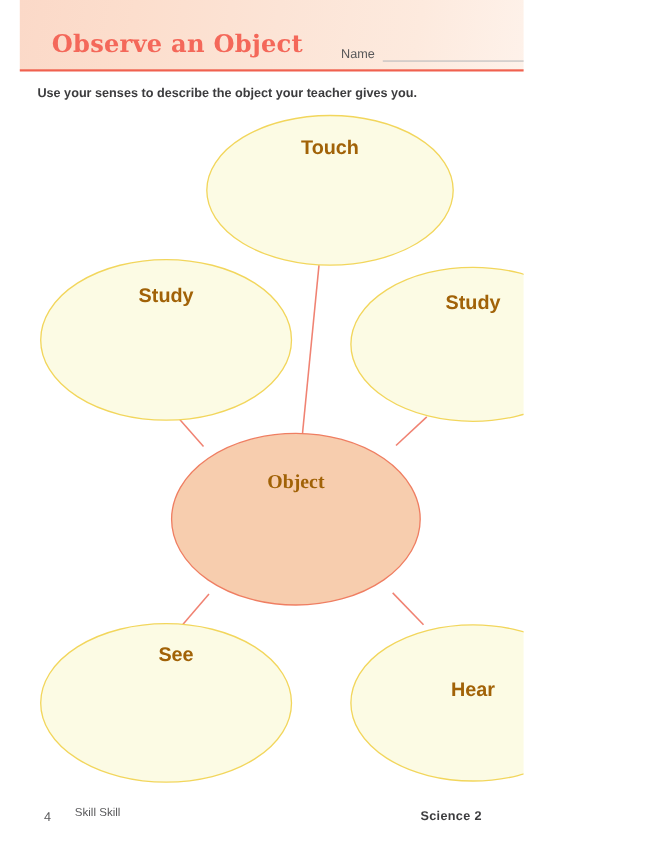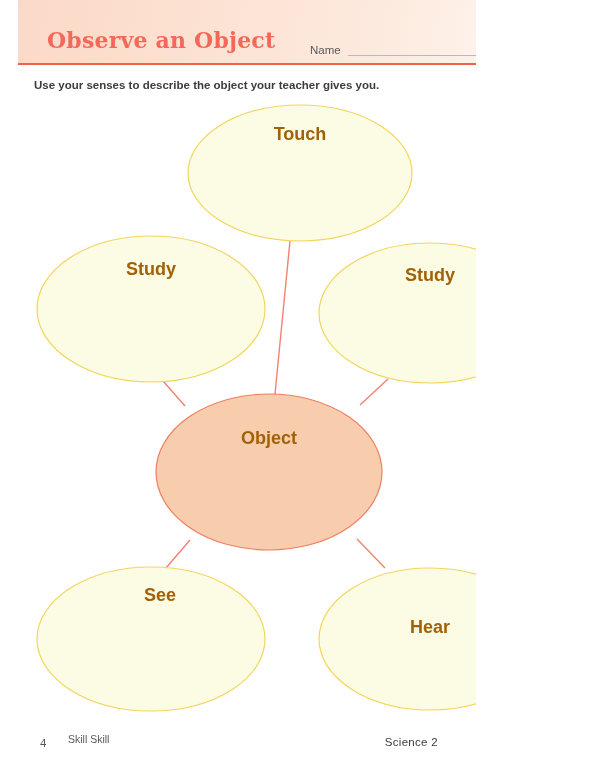--- a/index.html
+++ b/index.html
@@ -150,21 +150,21 @@
     top: 733px;
     font-size: 10.5px;
     color: #58585a;
     line-height: 13px;
   }
   .footer-brand {
     position: absolute;
     right: 38px;
     top: 736px;
     font-size: 11.5px;
-    font-weight: 400;
+    font-weight: 700;
     color: #3c3c3e;
     letter-spacing: 0.3px;
   }
 </style>
 </head>
 <body>
 
 <div id="page">
 
   <div class="header-band"></div>
@@ -193,21 +193,21 @@
         <ellipse cx="430" cy="639" rx="111" ry="71" fill="#fcfbe4" stroke="#f2d65c" stroke-width="1.2"></ellipse>
         <ellipse cx="269" cy="472" rx="113" ry="78" fill="#f7cdae" stroke="#ef7e62" stroke-width="1.2"></ellipse>
       </g>
   </svg>
   <div id="label-layer">
       <div class="node-label" style="left: 300px; top: 124px;">Touch</div>
       <div class="node-label" style="left: 151px; top: 259px;">Study</div>
       <div class="node-label" style="left: 430px; top: 265px;">Study</div>
       <div class="node-label" style="left: 160px; top: 585px;">See</div>
       <div class="node-label" style="left: 430px; top: 617px;">Hear</div>
-      <div class="node-label" style="left: 269px; top: 428px;">Object</div>
+      <div class="node-label" style="left: 269px; top: 428px; font-family: Liberation Serif, serif;">Object</div>
     </div>
 
   <div id="hole-layer">
       <div class="hole" style="left: 562px; top: 70px;"></div>
       <div class="hole" style="left: 562px; top: 364px;"></div>
       <div class="hole" style="left: 562px; top: 669px;"></div>
     </div>
 
   <div class="copyright">© 2017 BJU Press. Reproduction prohibited.</div>
 

